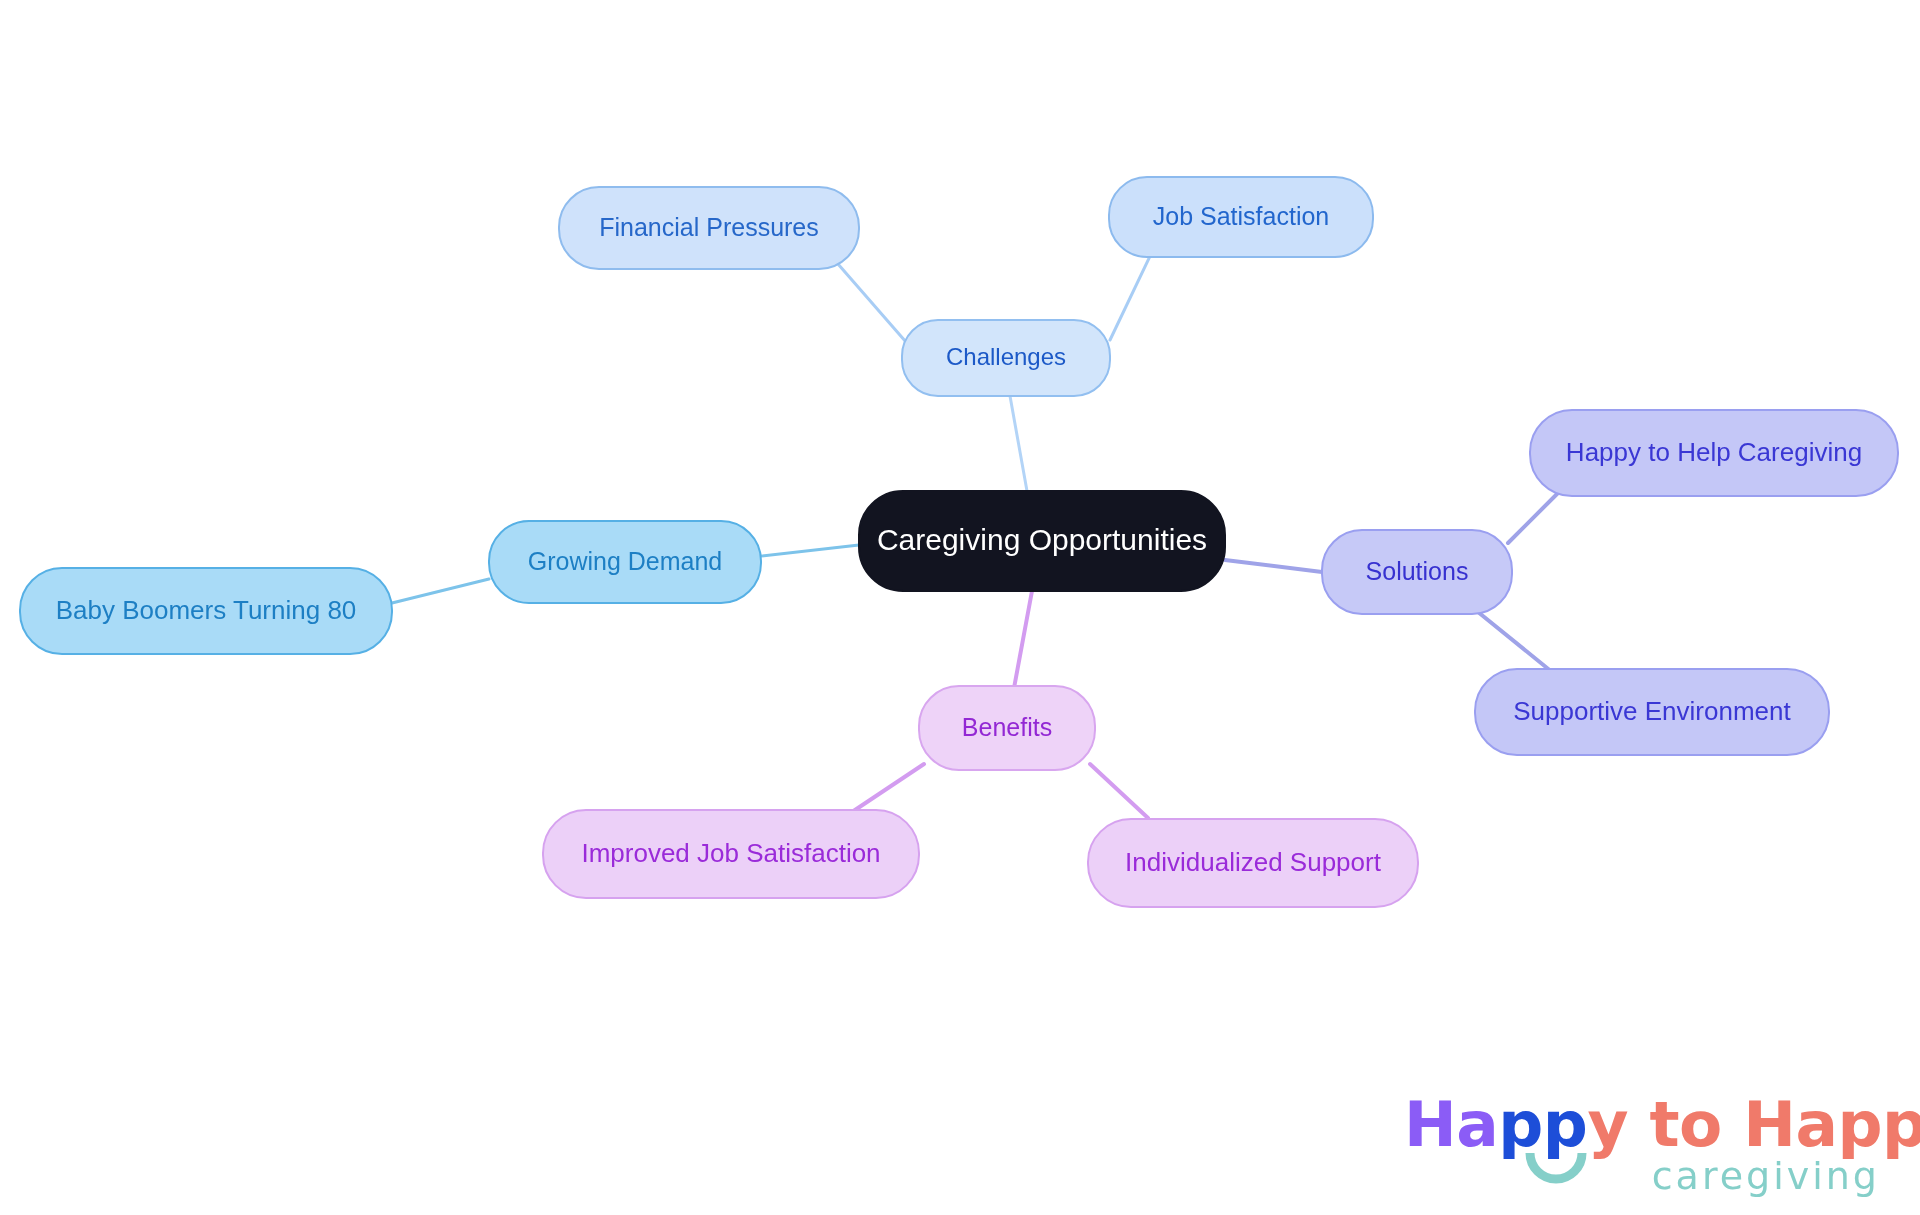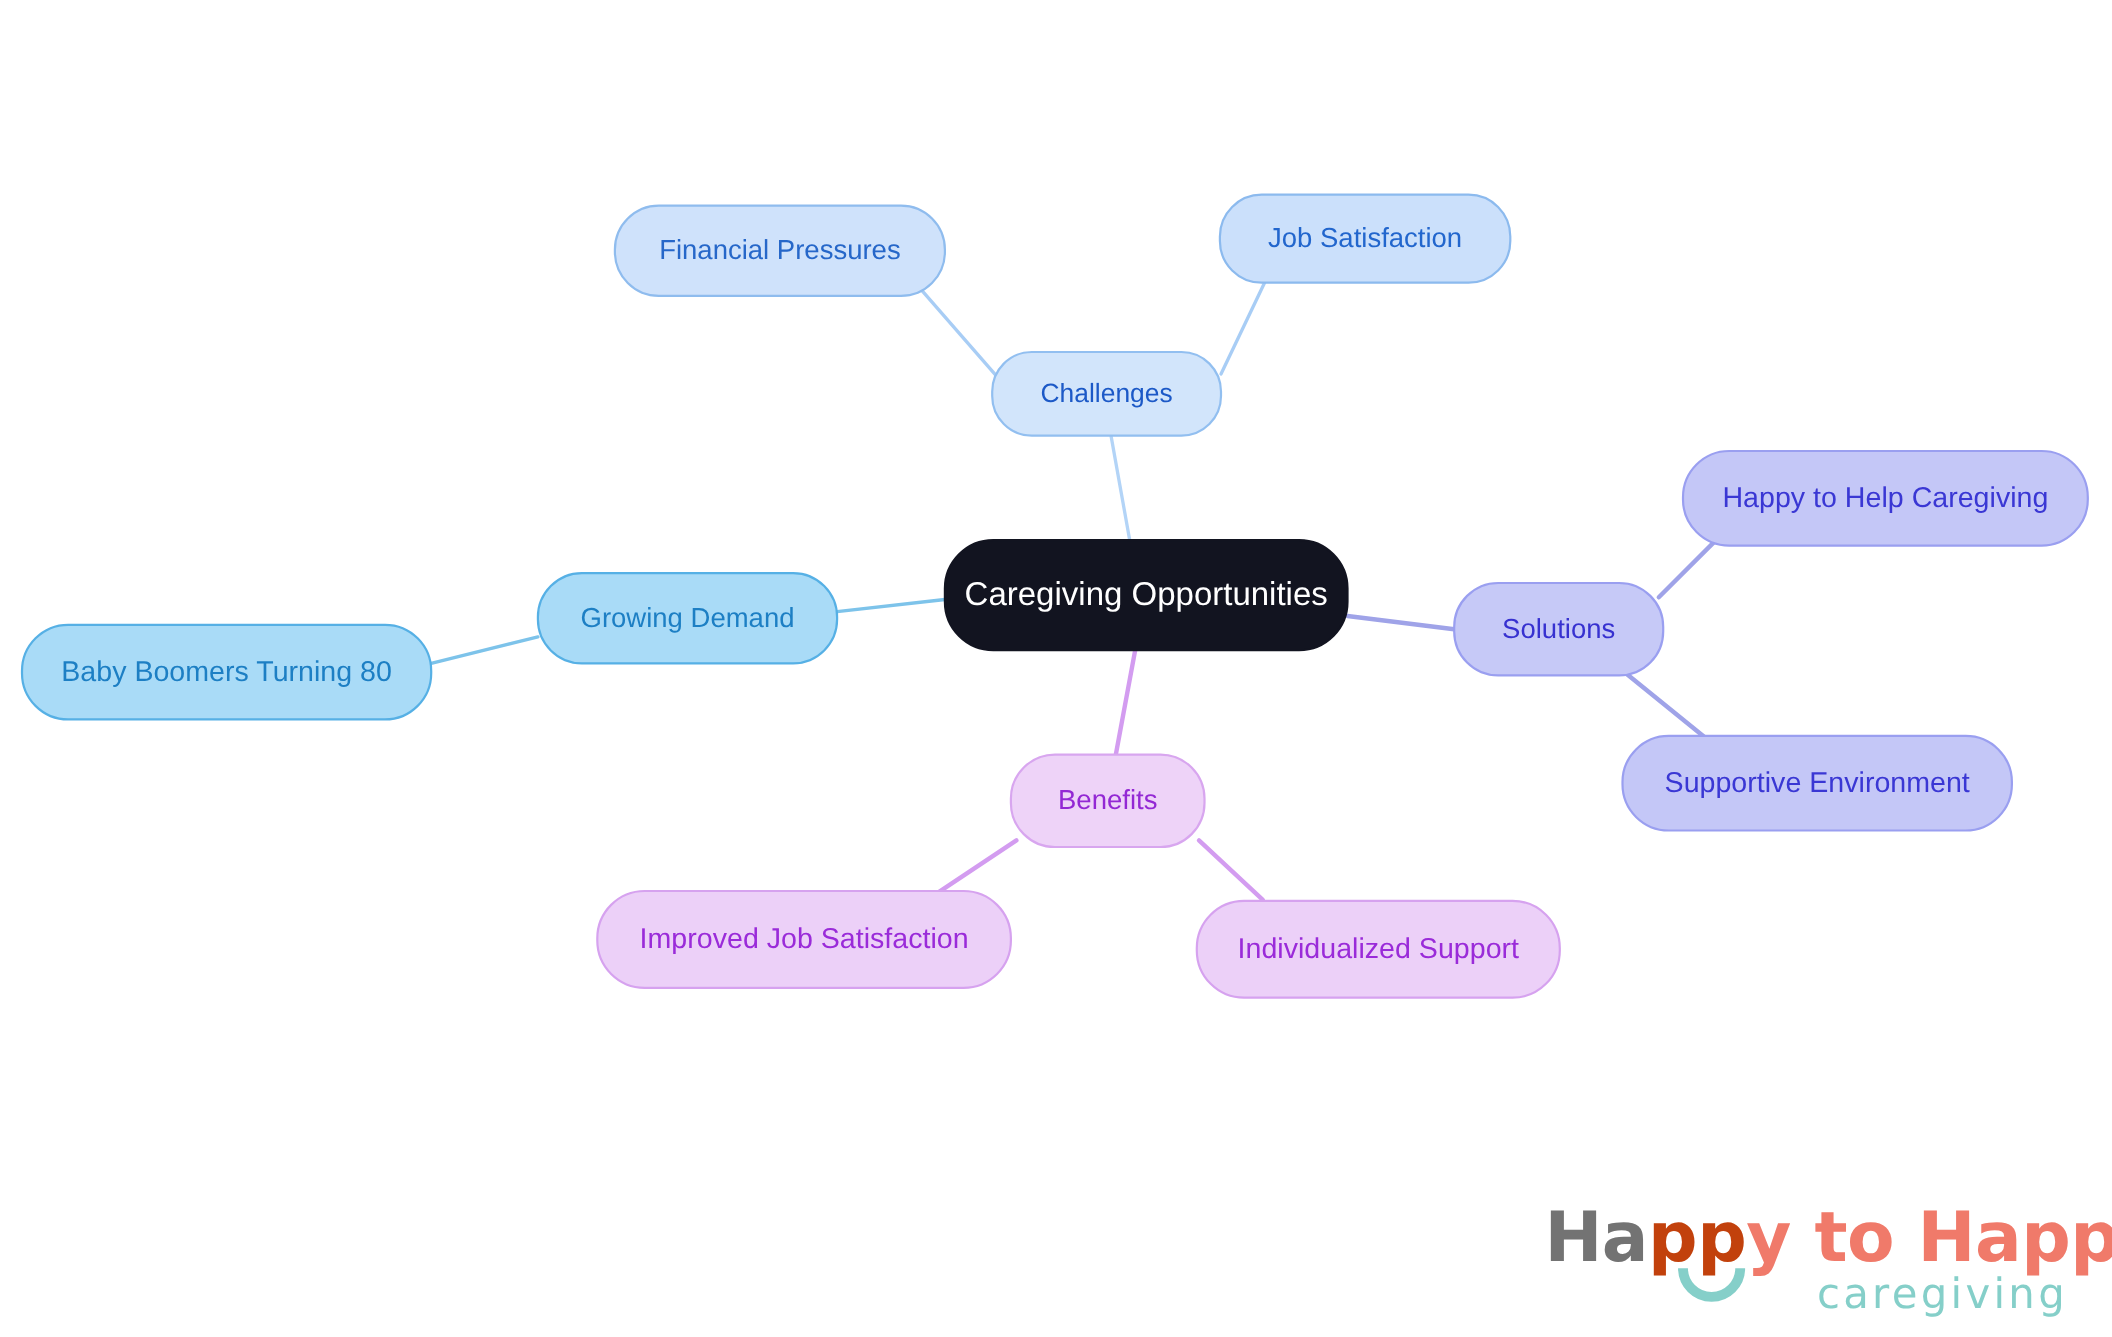--- a/index.html
+++ b/index.html
@@ -137,19 +137,19 @@
       </g>
       <g>
         <rect class="node-rect" x="859" y="491" width="366" height="100" rx="44" ry="44" fill="#121420" stroke="#121420"></rect>
         <text class="node-label" x="1042" y="542" fill="#ffffff" font-size="30">Caregiving Opportunities</text>
       </g>
     </g>
 </svg>
 
 <div id="brand-logo">
   <div class="logo-wordmark">
-    <span style="color: #737373;">Ha</span><span style="color: #c2410c;">pp</span><span style="color: rgb(240, 122, 106);">y to Happy</span>
+    <span style="color: #8b5cf6;">Ha</span><span style="color: #1d4ed8;">pp</span><span style="color: rgb(240, 122, 106);">y to Happy</span>
   </div>
   <svg id="logo-smile" viewBox="0 0 62 36">
     <path d="M 5 2 A 26 26 0 0 0 57 2" fill="none" stroke-width="9" stroke-linecap="butt" stroke="#85CFC9"></path>
   </svg>
   <div class="logo-sub" style="color: rgb(133, 207, 201);">caregiving</div>
 </div>
 
 </body></html>

